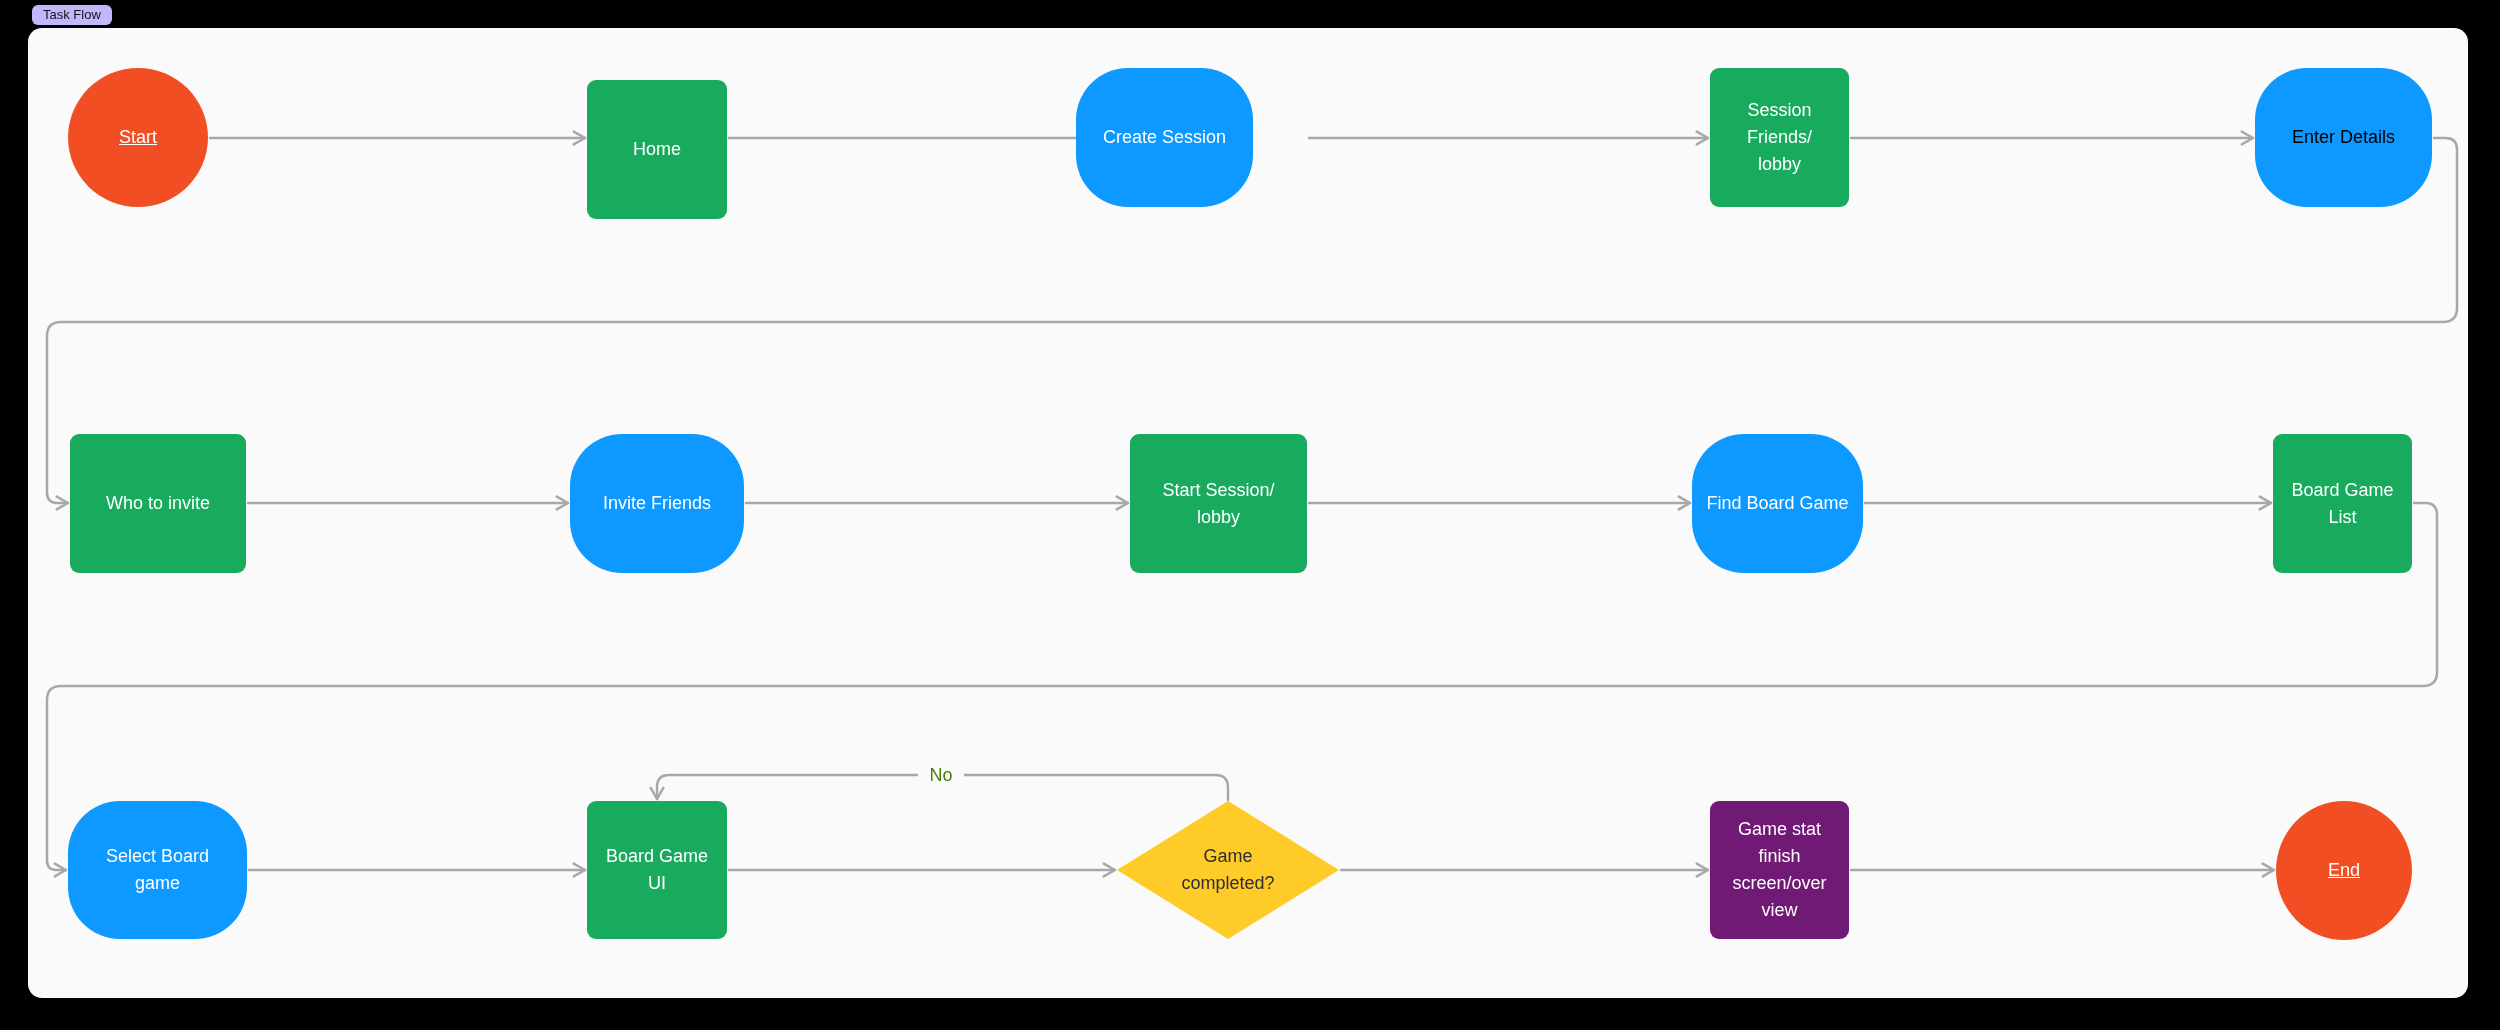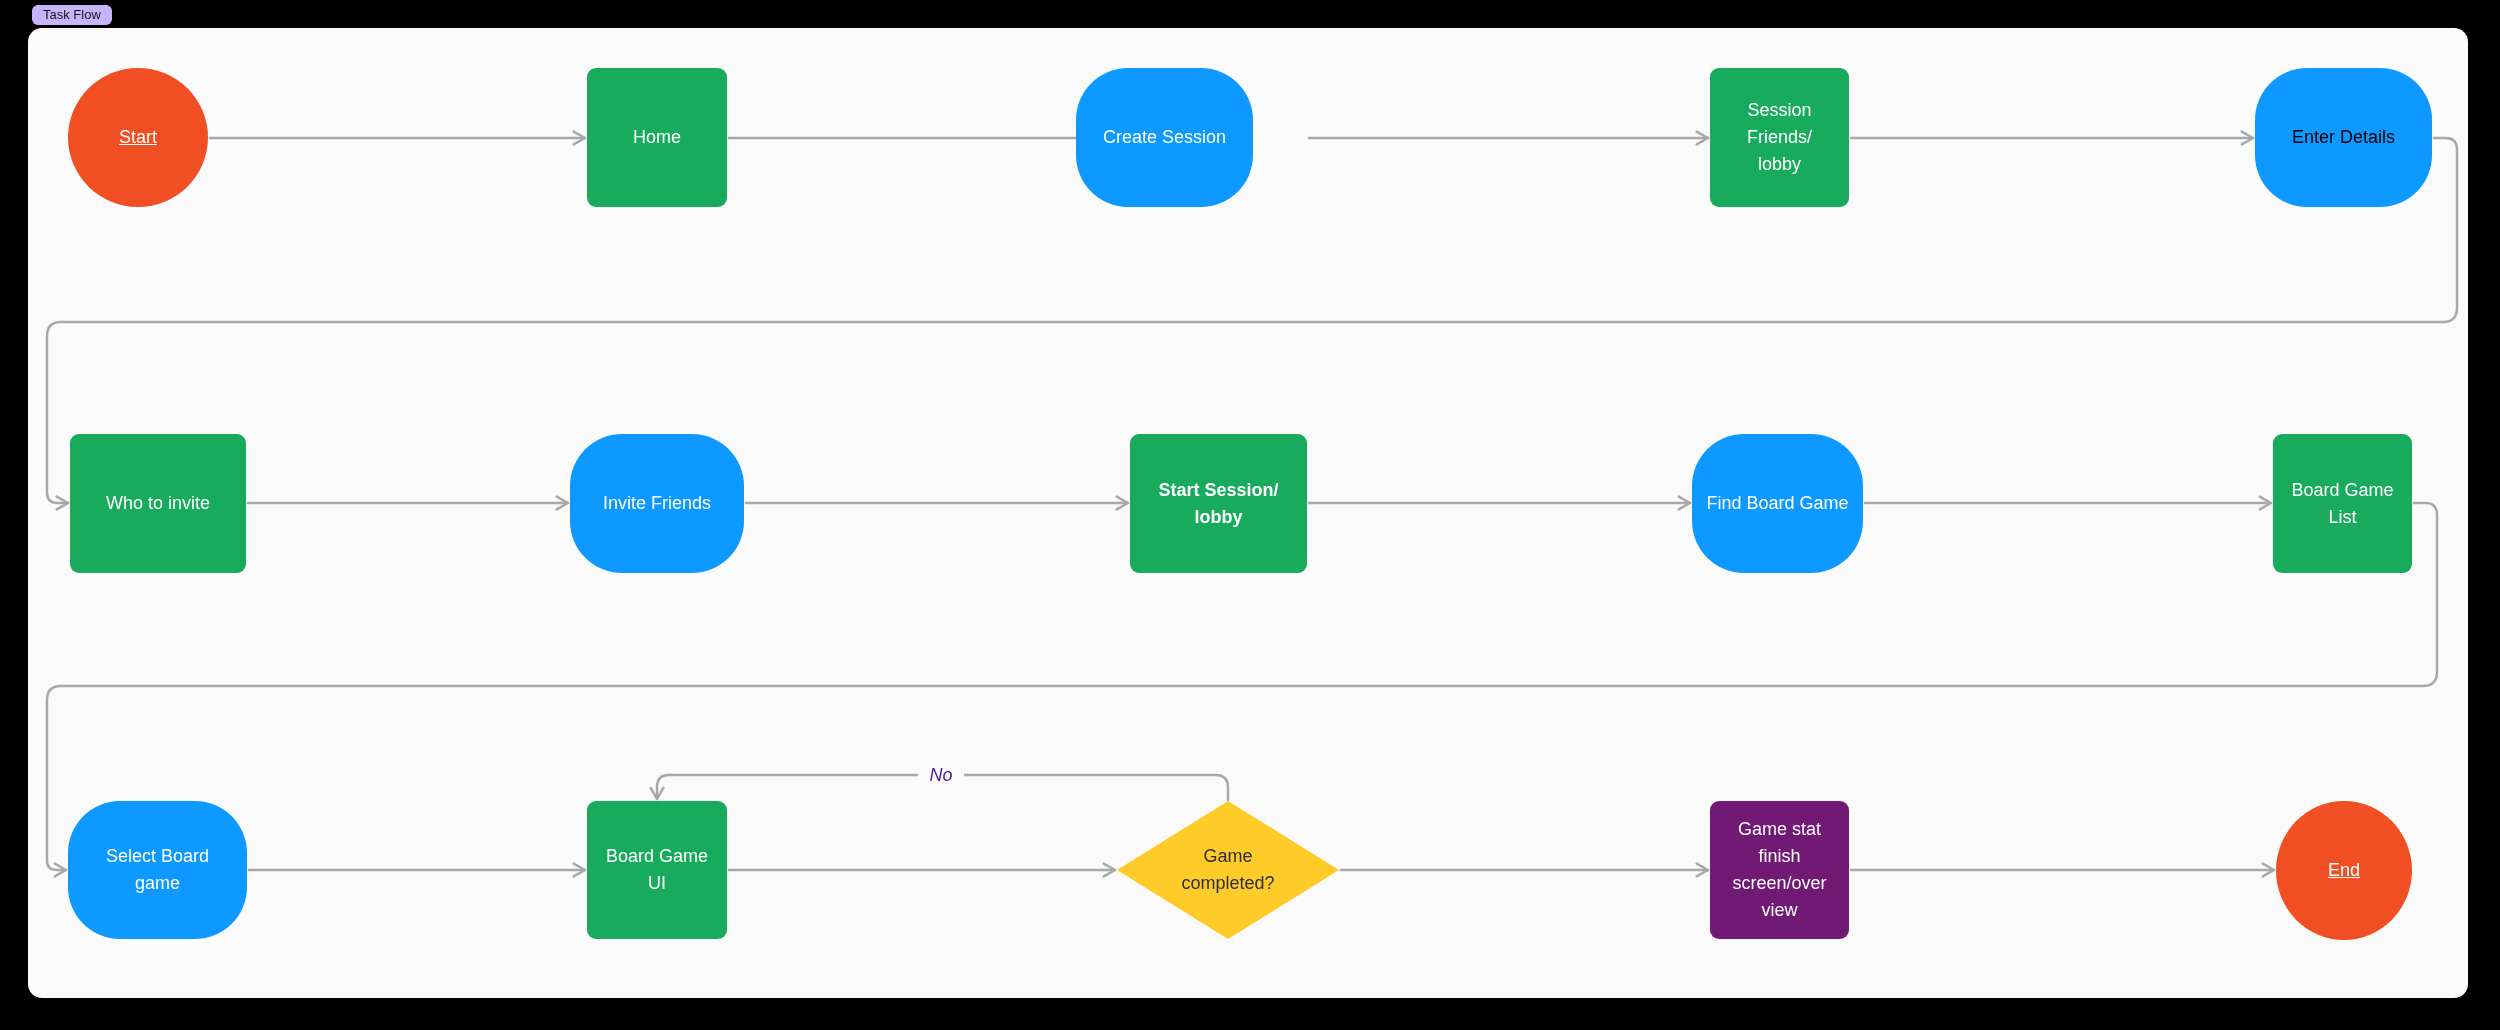--- a/index.html
+++ b/index.html
@@ -118,41 +118,41 @@
     </g>
     <g fill="none" stroke="#A8A8A8" stroke-width="2.5" stroke-linecap="round" stroke-linejoin="round">
       <path d="M 1228 800 L 1228 787.5 Q 1228 775 1215.5 775 L 669 775 Q 657 775 657 787 L 657 799"></path>
       <path d="M 663.4594417919686 787.7183506641906 L 657 799 L 650.5405582080314 787.7183506641906"></path>
     </g>
   </svg>
 
 <div class="node shape-ellipse" style="left: 68px; top: 68px; width: 140px; height: 139px; background: rgb(241, 78, 35); color: rgb(255, 255, 255);">
     <span>Start</span>
   </div>
-<div class="node shape-rect" style="left: 587px; top: 68px; width: 140px; height: 139px; background: rgb(24, 171, 94); color: rgb(255, 255, 255);">
+<div class="node shape-rect" style="left: 587px; top: 80px; width: 140px; height: 139px; background: rgb(24, 171, 94); color: rgb(255, 255, 255);">
     <span>Home</span>
   </div>
 <div class="node shape-squircle" style="left: 1076px; top: 68px; width: 177px; height: 139px; background: rgb(13, 153, 255); color: rgb(255, 255, 255);">
     <span>Create Session</span>
   </div>
 <div class="node shape-rect" style="left: 1710px; top: 68px; width: 139px; height: 139px; background: rgb(24, 171, 94); color: rgb(255, 255, 255);">
     <span>Session</span>
     <span>Friends/</span>
     <span>lobby</span>
   </div>
 <div class="node shape-squircle" style="left: 2255px; top: 68px; width: 177px; height: 139px; background: rgb(13, 153, 255); color: #000000;">
     <span>Enter Details</span>
   </div>
 <div class="node shape-rect" style="left: 70px; top: 434px; width: 176px; height: 139px; background: rgb(24, 171, 94); color: rgb(255, 255, 255);">
     <span>Who to invite</span>
   </div>
 <div class="node shape-squircle" style="left: 570px; top: 434px; width: 174px; height: 139px; background: rgb(13, 153, 255); color: rgb(255, 255, 255);">
     <span>Invite Friends</span>
   </div>
-<div class="node shape-rect" style="left: 1130px; top: 434px; width: 177px; height: 139px; background: rgb(24, 171, 94); color: rgb(255, 255, 255); font-weight: bold;">
+<div class="node shape-rect" style="left: 1130px; top: 434px; width: 177px; height: 139px; background: rgb(24, 171, 94); color: rgb(255, 255, 255);">
     <span>Start Session/</span>
     <span>lobby</span>
   </div>
 <div class="node shape-squircle" style="left: 1692px; top: 434px; width: 171px; height: 139px; background: rgb(13, 153, 255); color: rgb(255, 255, 255);">
     <span>Find Board Game</span>
   </div>
 <div class="node shape-rect" style="left: 2273px; top: 434px; width: 139px; height: 139px; background: rgb(24, 171, 94); color: rgb(255, 255, 255);">
     <span>Board Game</span>
     <span>List</span>
   </div>
@@ -170,13 +170,13 @@
   </div>
 <div class="node shape-rect" style="left: 1710px; top: 801px; width: 139px; height: 138px; background: #701a75; color: rgb(255, 255, 255);">
     <span>Game stat</span>
     <span>finish</span>
     <span>screen/over</span>
     <span>view</span>
   </div>
 <div class="node shape-ellipse" style="left: 2276px; top: 801px; width: 136px; height: 139px; background: rgb(241, 78, 35); color: rgb(255, 255, 255);">
     <span>End</span>
   </div>
-<div class="edge-label" style="left: 918px; top: 763px; width: 46px; height: 24px; background: rgb(250, 250, 250); color: #4c1d95; font-style: italic;">No</div>
+<div class="edge-label" style="left: 918px; top: 763px; width: 46px; height: 24px; background: rgb(250, 250, 250); color: #4d7c0f;">No</div>
 
 </body></html>

